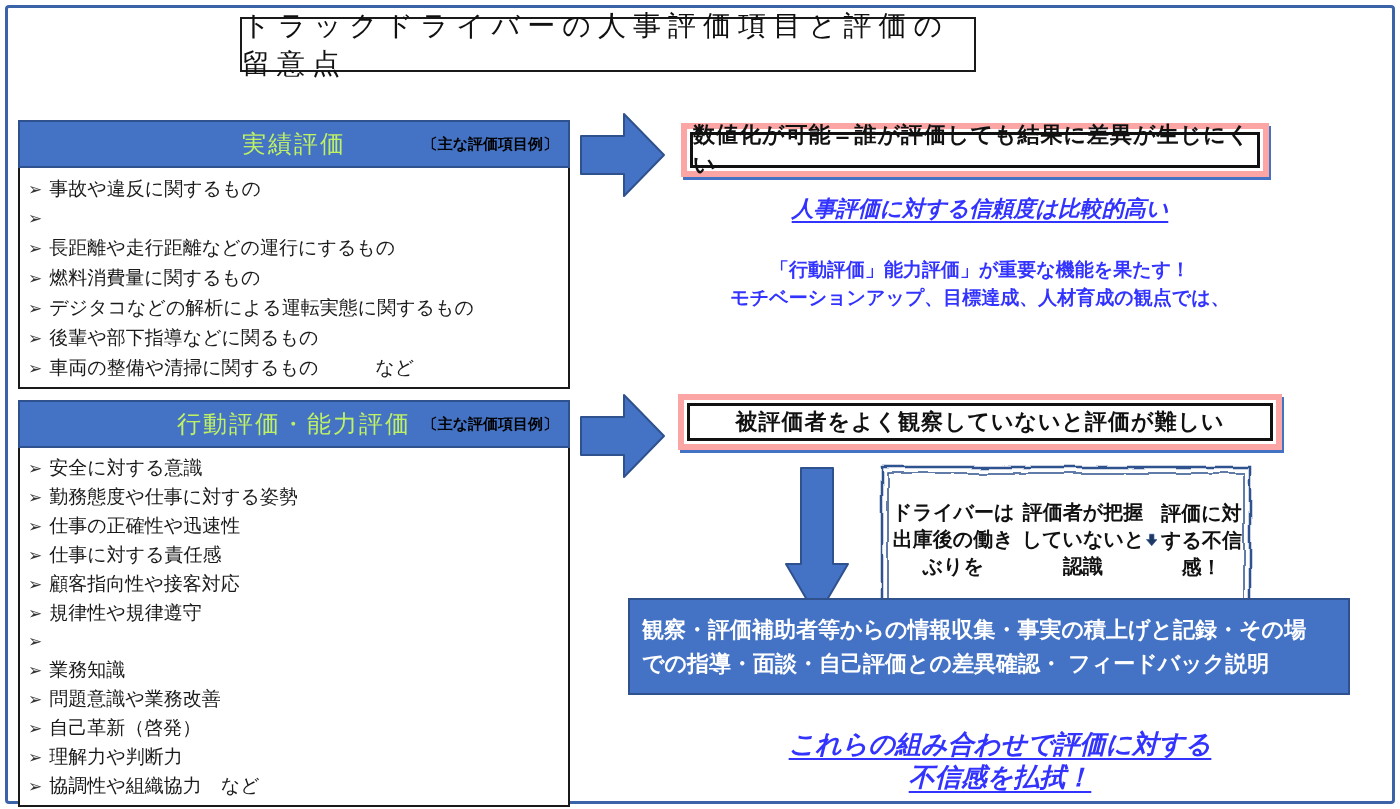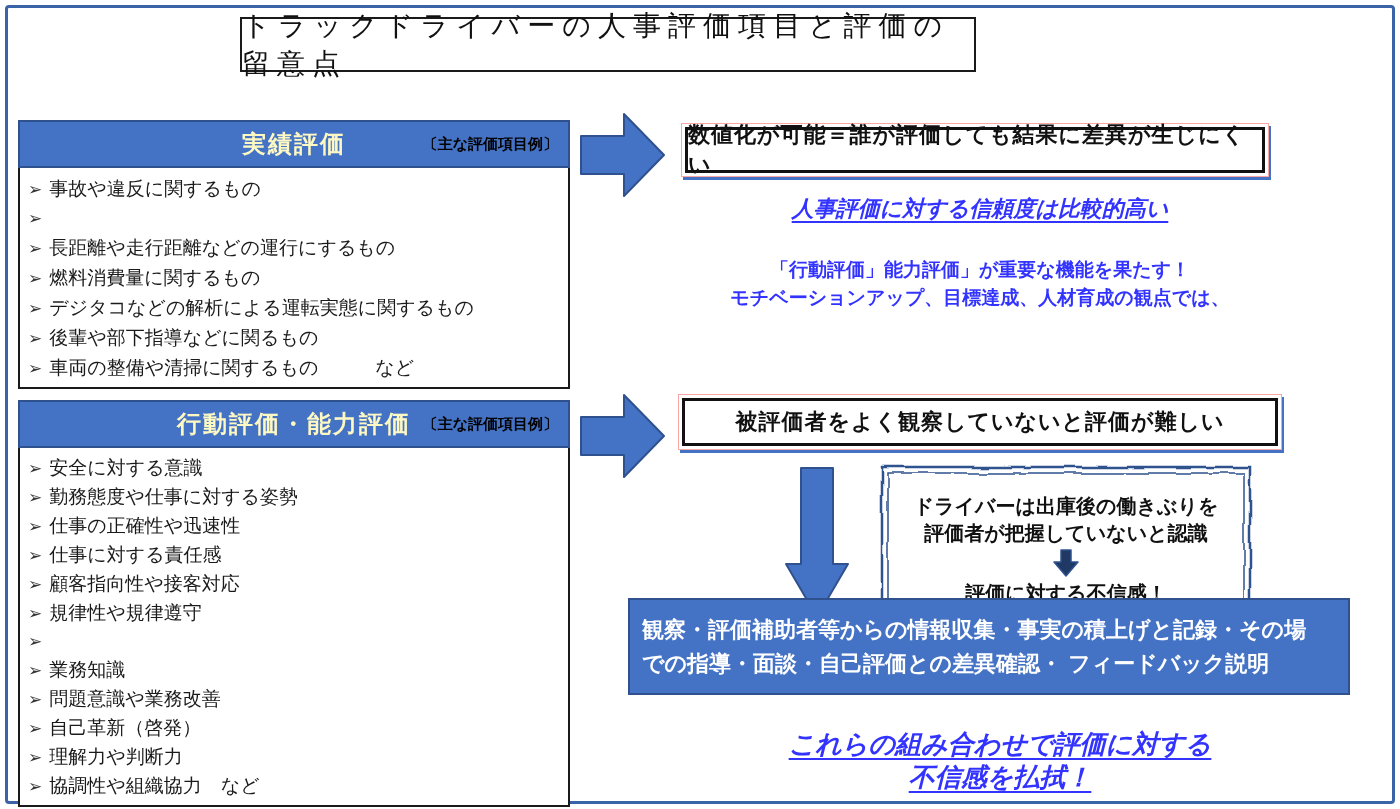--- a/index.html
+++ b/index.html
@@ -17,63 +17,63 @@
     display: flex; align-items: center; justify-content: center;
     font-size: 28px; letter-spacing: 7px; color: #111; font-weight: 500;
   }
 
   
   .eval-block { position: absolute; left: 18px; width: 552px; }
   .eval-header {
     position: relative; height: 48px; background: #4472C4; border: 2px solid #2F528F;
     display: flex; align-items: center; justify-content: center;
   }
-  .eval-header .hdr-label { color: #fef9c3; font-weight: bold; font-size: 24px; letter-spacing: 2px; }
+  .eval-header .hdr-label { color: #bef264; font-weight: normal; font-size: 24px; letter-spacing: 2px; }
   .eval-header .hdr-note {
     position: absolute; right: 10px; top: 50%; transform: translateY(-50%);
     color: #000000; font-size: 15px; font-weight: bold; letter-spacing: 0px;
   }
   .eval-body {
     border: 2px solid #1a1a1a; border-top: none; background: #fff;
     padding: 6px 8px 4px 8px; list-style: none;
   }
   .eval-body li { display: flex; align-items: baseline; font-size: 19px; color: #1a1a1a; }
   .eval-body .bullet { color: #333; margin-right: 7px; font-size: 17px; flex: 0 0 auto; }
   #perf-body li { line-height: 29px; }
   #behv-body li { line-height: 28px; }
 
   
   .arrow-svg { position: absolute; }
 
   
   .dbl-box {
     position: absolute; background: #fff;
-    border: 1px solid #fca5a5; box-shadow: 2px 3px 0 #4472C4; padding: 3px;
+    border: 6px solid #fca5a5; box-shadow: 2px 3px 0 #4472C4; padding: 3px;
   }
   .dbl-box .inner {
     width: 100%; height: 100%; border: 3px solid #111;
     display: flex; align-items: center; justify-content: center;
     font-size: 22px; font-weight: bold; color: #111; letter-spacing: 1px;
   }
 
   .blue-em {
     position: absolute; width: 640px; text-align: center;
     color: #3333FF; font-weight: bold; font-style: italic; font-size: 22px;
     text-decoration: underline; text-underline-offset: 5px;
   }
   .blue-para {
     position: absolute; width: 660px; text-align: center;
     color: #3333FF; font-weight: bold; font-size: 19px; line-height: 28px;
   }
 
   .wavy-box { position: absolute; left: 876px; top: 461px; width: 380px; height: 156px; }
   .wavy-box svg.border-squiggle { position: absolute; inset: 0; width: 100%; height: 100%; }
   .wavy-content {
-    position: absolute; inset: 10px; display: flex; flex-direction: column;
-    align-items: center; justify-content: flex-end; text-align: center;
+    position: absolute; inset: 10px; display: flex; flex-direction: row;
+    align-items: center; justify-content: flex-start; text-align: center;
   }
   .wavy-content .w-line { font-size: 20px; font-weight: bold; color: #111; line-height: 27px; }
   .wavy-content .w-result { font-size: 20px; font-weight: bold; color: #111; margin-top: 2px; }
   .mini-arrow { margin: 2px 0 1px 0; }
 
   .blue-fill-box {
     position: absolute; left: 628px; top: 598px; width: 722px; height: 97px;
     background: #4472C4; border: 2px solid #2F528F;
     display: flex; flex-direction: column; justify-content: center;
     padding: 6px 12px; color: #fff; font-weight: bold; font-size: 22px; line-height: 34px;

